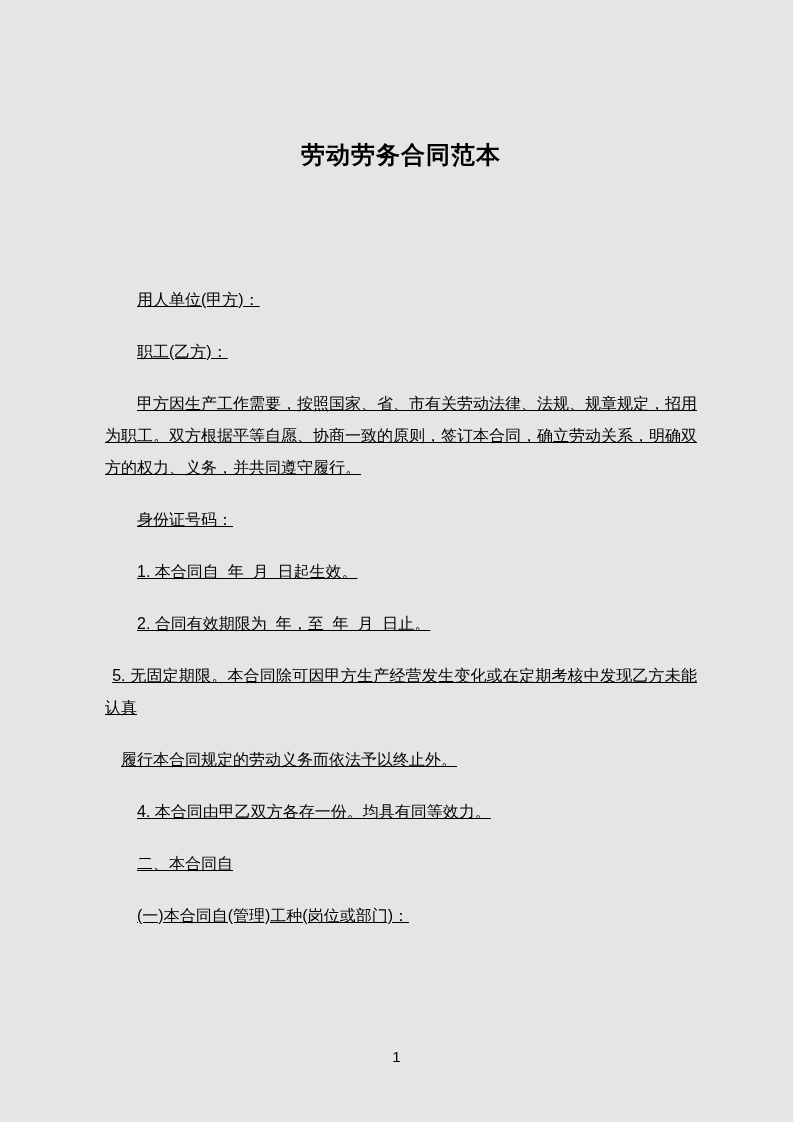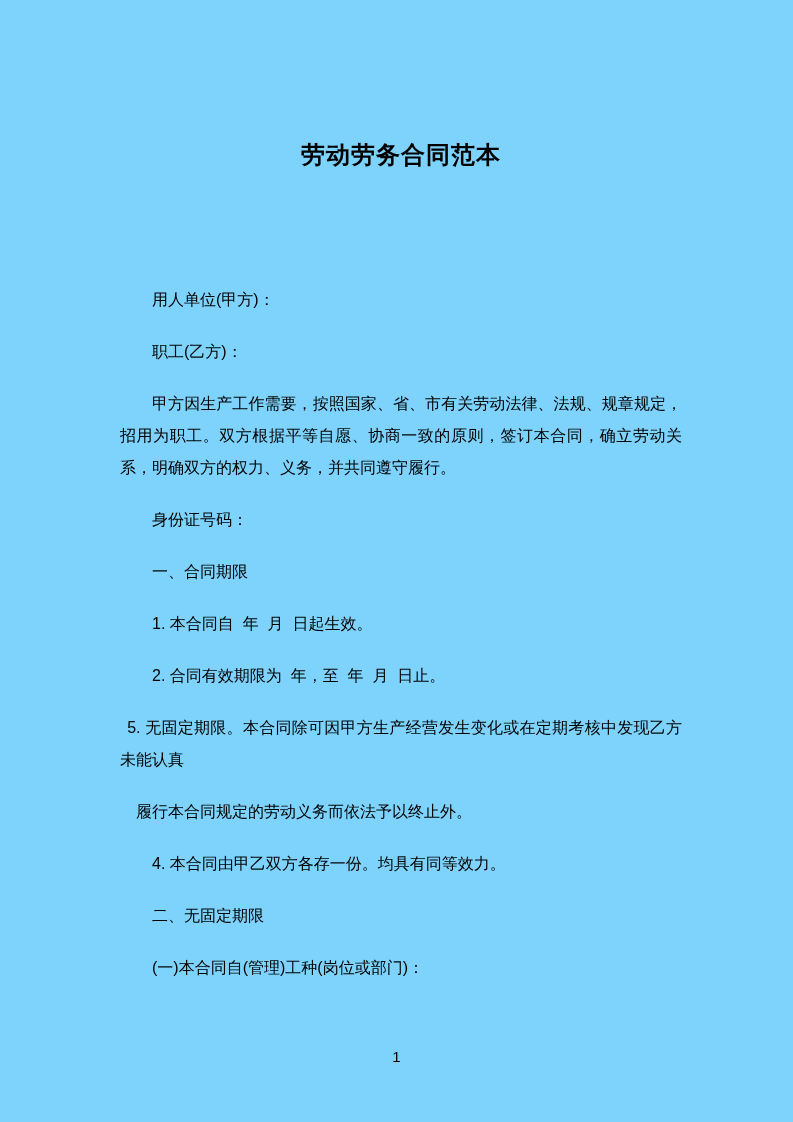--- a/index.html
+++ b/index.html
@@ -5,43 +5,44 @@
   html, body {
     margin: 0;
     padding: 0;
     background: #ffffff;
   }
   .page {
     position: relative;
     width: 793px;
     height: 1122px;
     margin: 0 auto;
-    background: #7dd3fc;
+    background: #e5e5e5;
     color: #000000;
     font-family: "Liberation Sans", "DejaVu Sans", sans-serif;
     box-sizing: border-box;
     padding: 0 96px 0 105px;
     overflow: hidden;
   }
   .doc-title {
     font-size: 24px;
     line-height: 24px;
     font-weight: bold;
     text-align: center;
     letter-spacing: 1px;
     margin: 143px 0 0 0;
   }
   .page p {
     font-size: 16px;
     line-height: 32px;
-    margin: 20px 15px;
+    margin: 20px 0;
     text-indent: 2em;
     white-space: pre-wrap;
     word-break: break-all;
     text-align: justify;
+    text-decoration: underline;
   }
   .mt-lg {
     margin-top: 117px !important;
   }
   .indent-xs {
     text-indent: 0.45em !important;
   }
   .indent-sm {
     text-indent: 1em !important;
   }
@@ -64,31 +65,30 @@
   <h1 class="doc-title">劳动劳务合同范本</h1>
 
   <p class="mt-lg">用人单位(甲方)：</p>
 
   <p>职工(乙方)：</p>
 
   <p>甲方因生产工作需要，按照国家、省、市有关劳动法律、法规、规章规定，招用为职工。双方根据平等自愿、协商一致的原则，签订本合同，确立劳动关系，明确双方的权力、义务，并共同遵守履行。</p>
 
   <p>身份证号码：</p>
 
-  <p>一、合同期限</p>
 
   <p>1. 本合同自  年  月  日起生效。</p>
 
   <p>2. 合同有效期限为  年，至  年  月  日止。</p>
 
   <p class="indent-xs">5. 无固定期限。本合同除可因甲方生产经营发生变化或在定期考核中发现乙方未能认真</p>
 
   <p class="indent-sm">履行本合同规定的劳动义务而依法予以终止外。</p>
 
   <p>4. 本合同由甲乙双方各存一份。均具有同等效力。</p>
 
-  <p>二、无固定期限</p>
+  <p>二、本合同自</p>
 
   <p>(一)本合同自(管理)工种(岗位或部门)：</p>
 
   <div class="footer">1</div>
 
 </div>
 
 </body></html>

